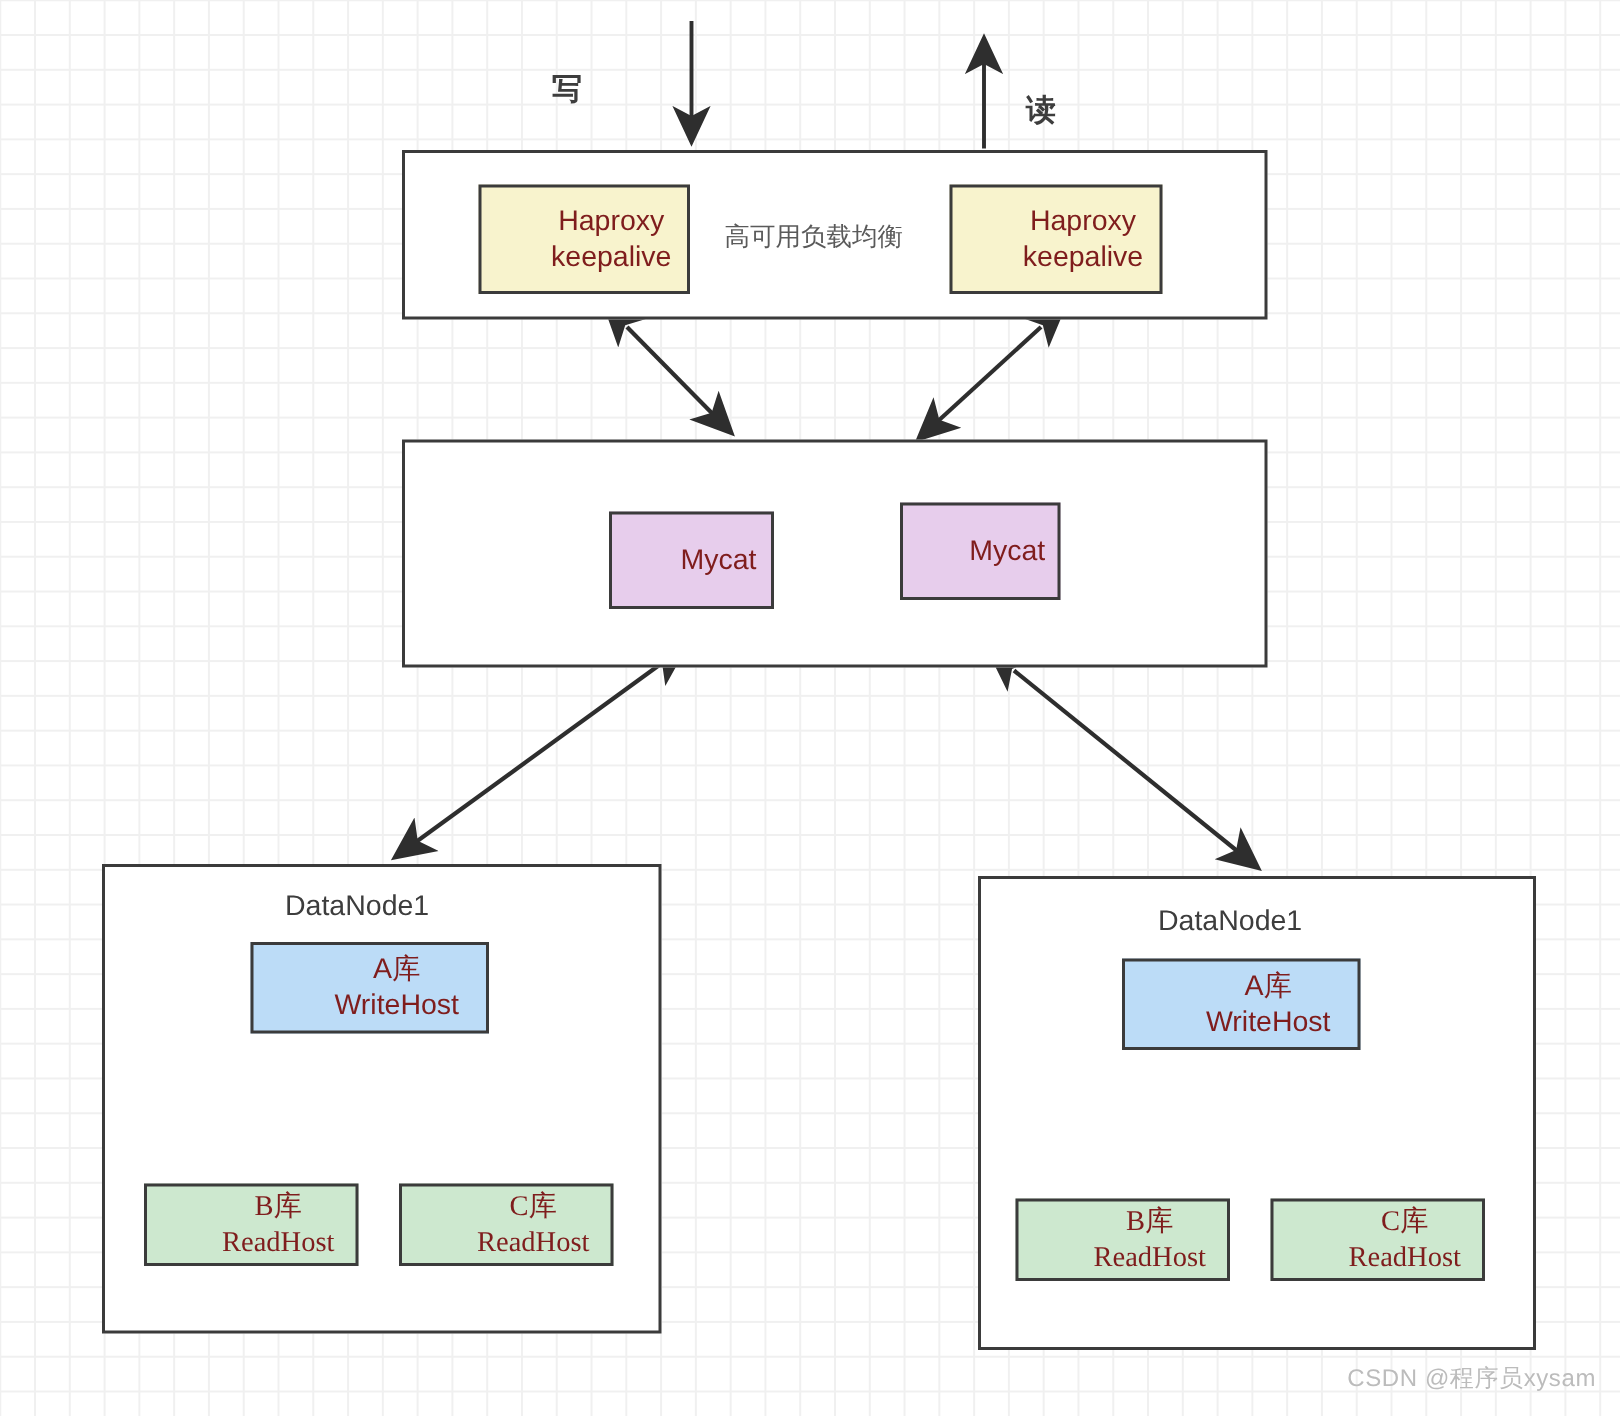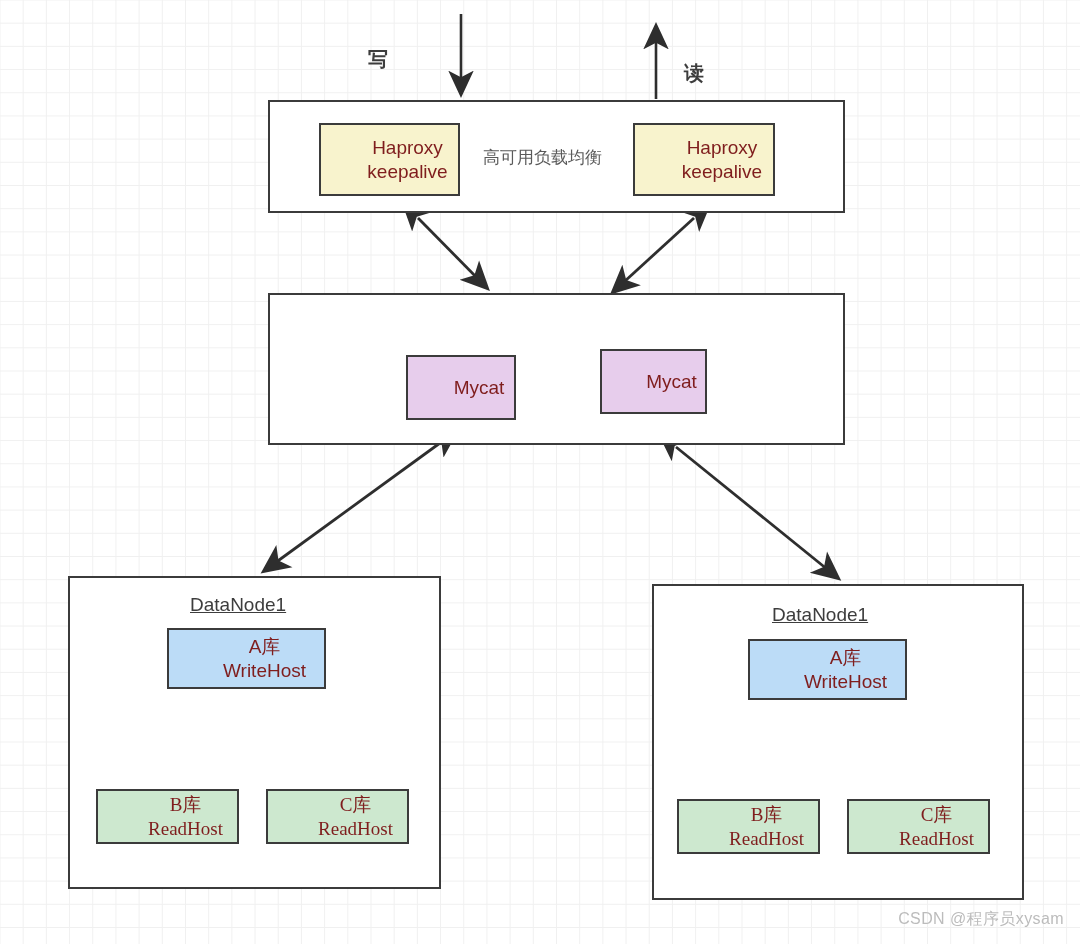--- a/index.html
+++ b/index.html
@@ -45,41 +45,40 @@
   }
   .container-box {
     border: 2.5px solid #3b3b3b;
     background: #ffffff;
   }
   .leaf-box {
     border: 2.5px solid #3b3b3b;
     font-size: 19px;
   }
   .fill-yellow { background: #f8f3cd; }
-  .fill-purple { background: #e7cdec; margin-top: 14px; }
+  .fill-purple { background: #e7cdec; }
   .fill-blue   { background: #bcdcf7; }
   .fill-green  { background: #cde8cf; font-family: Liberation Serif, serif; }
 
   .plain-label {
     position: absolute;
     color: #3d3d3d;
     white-space: nowrap;
   }
   .cjk-bold {
     font-weight: bold;
     font-size: 20px;
   }
   .link-label {
     font-size: 17px;
     color: #5a5a5a;
   }
   .group-title {
     font-size: 19px;
     color: #3d3d3d;
-    text-decoration: underline;
   }
   .watermark {
     position: absolute;
     right: 16px;
     bottom: 14px;
     font-size: 16px;
     color: #bcbcbc;
     letter-spacing: 0.4px;
     white-space: nowrap;
   }

